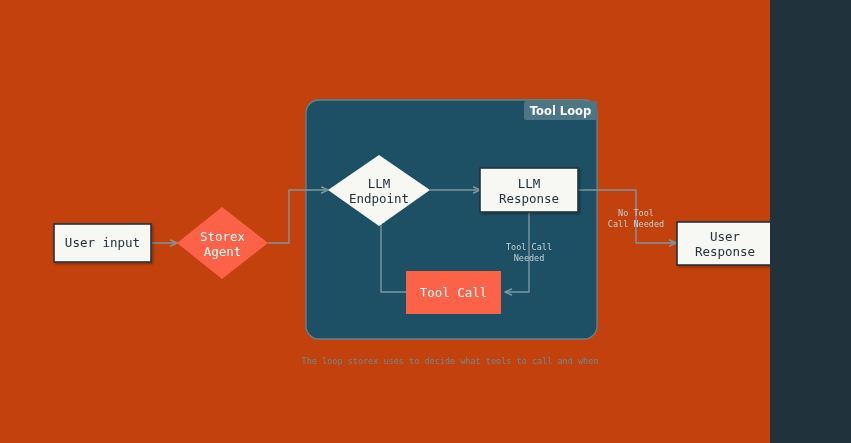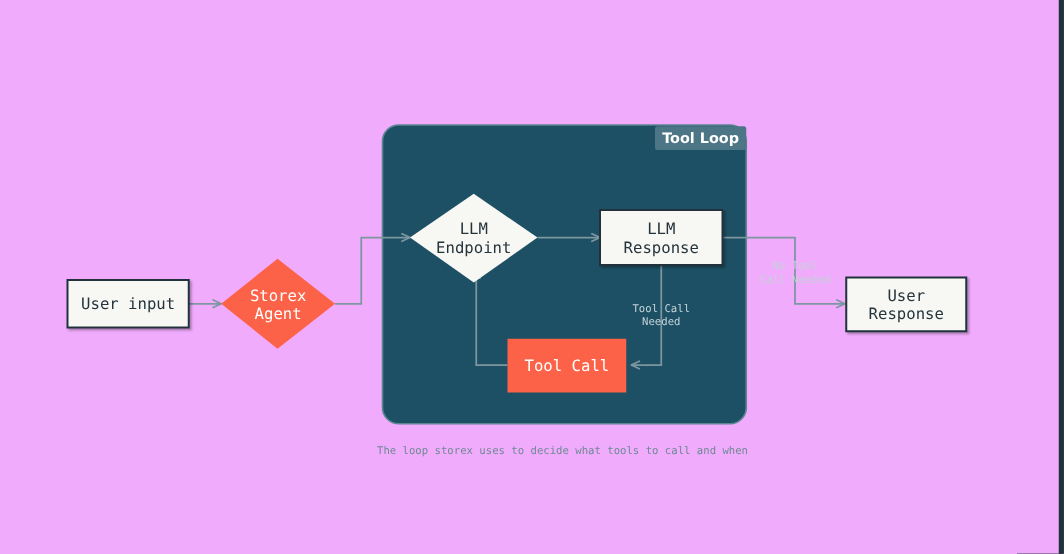--- a/index.html
+++ b/index.html
@@ -2,23 +2,23 @@
 <html><head>
 <meta charset="utf-8">
 <style>
   html, body {
     margin: 0;
     padding: 0;
     background: #20323c;
   }
   #stage {
     position: relative;
-    width: 847px;
+    width: 770px;
     height: 443px;
-    background: #f0abfc;
+    background: #c2410c;
     overflow: hidden;
     font-family: "DejaVu Sans Mono", "Liberation Mono", monospace;
   }
   #diagram-svg {
     position: absolute;
     left: 0;
     top: 0;
     width: 851px;
     height: 443px;
   }

